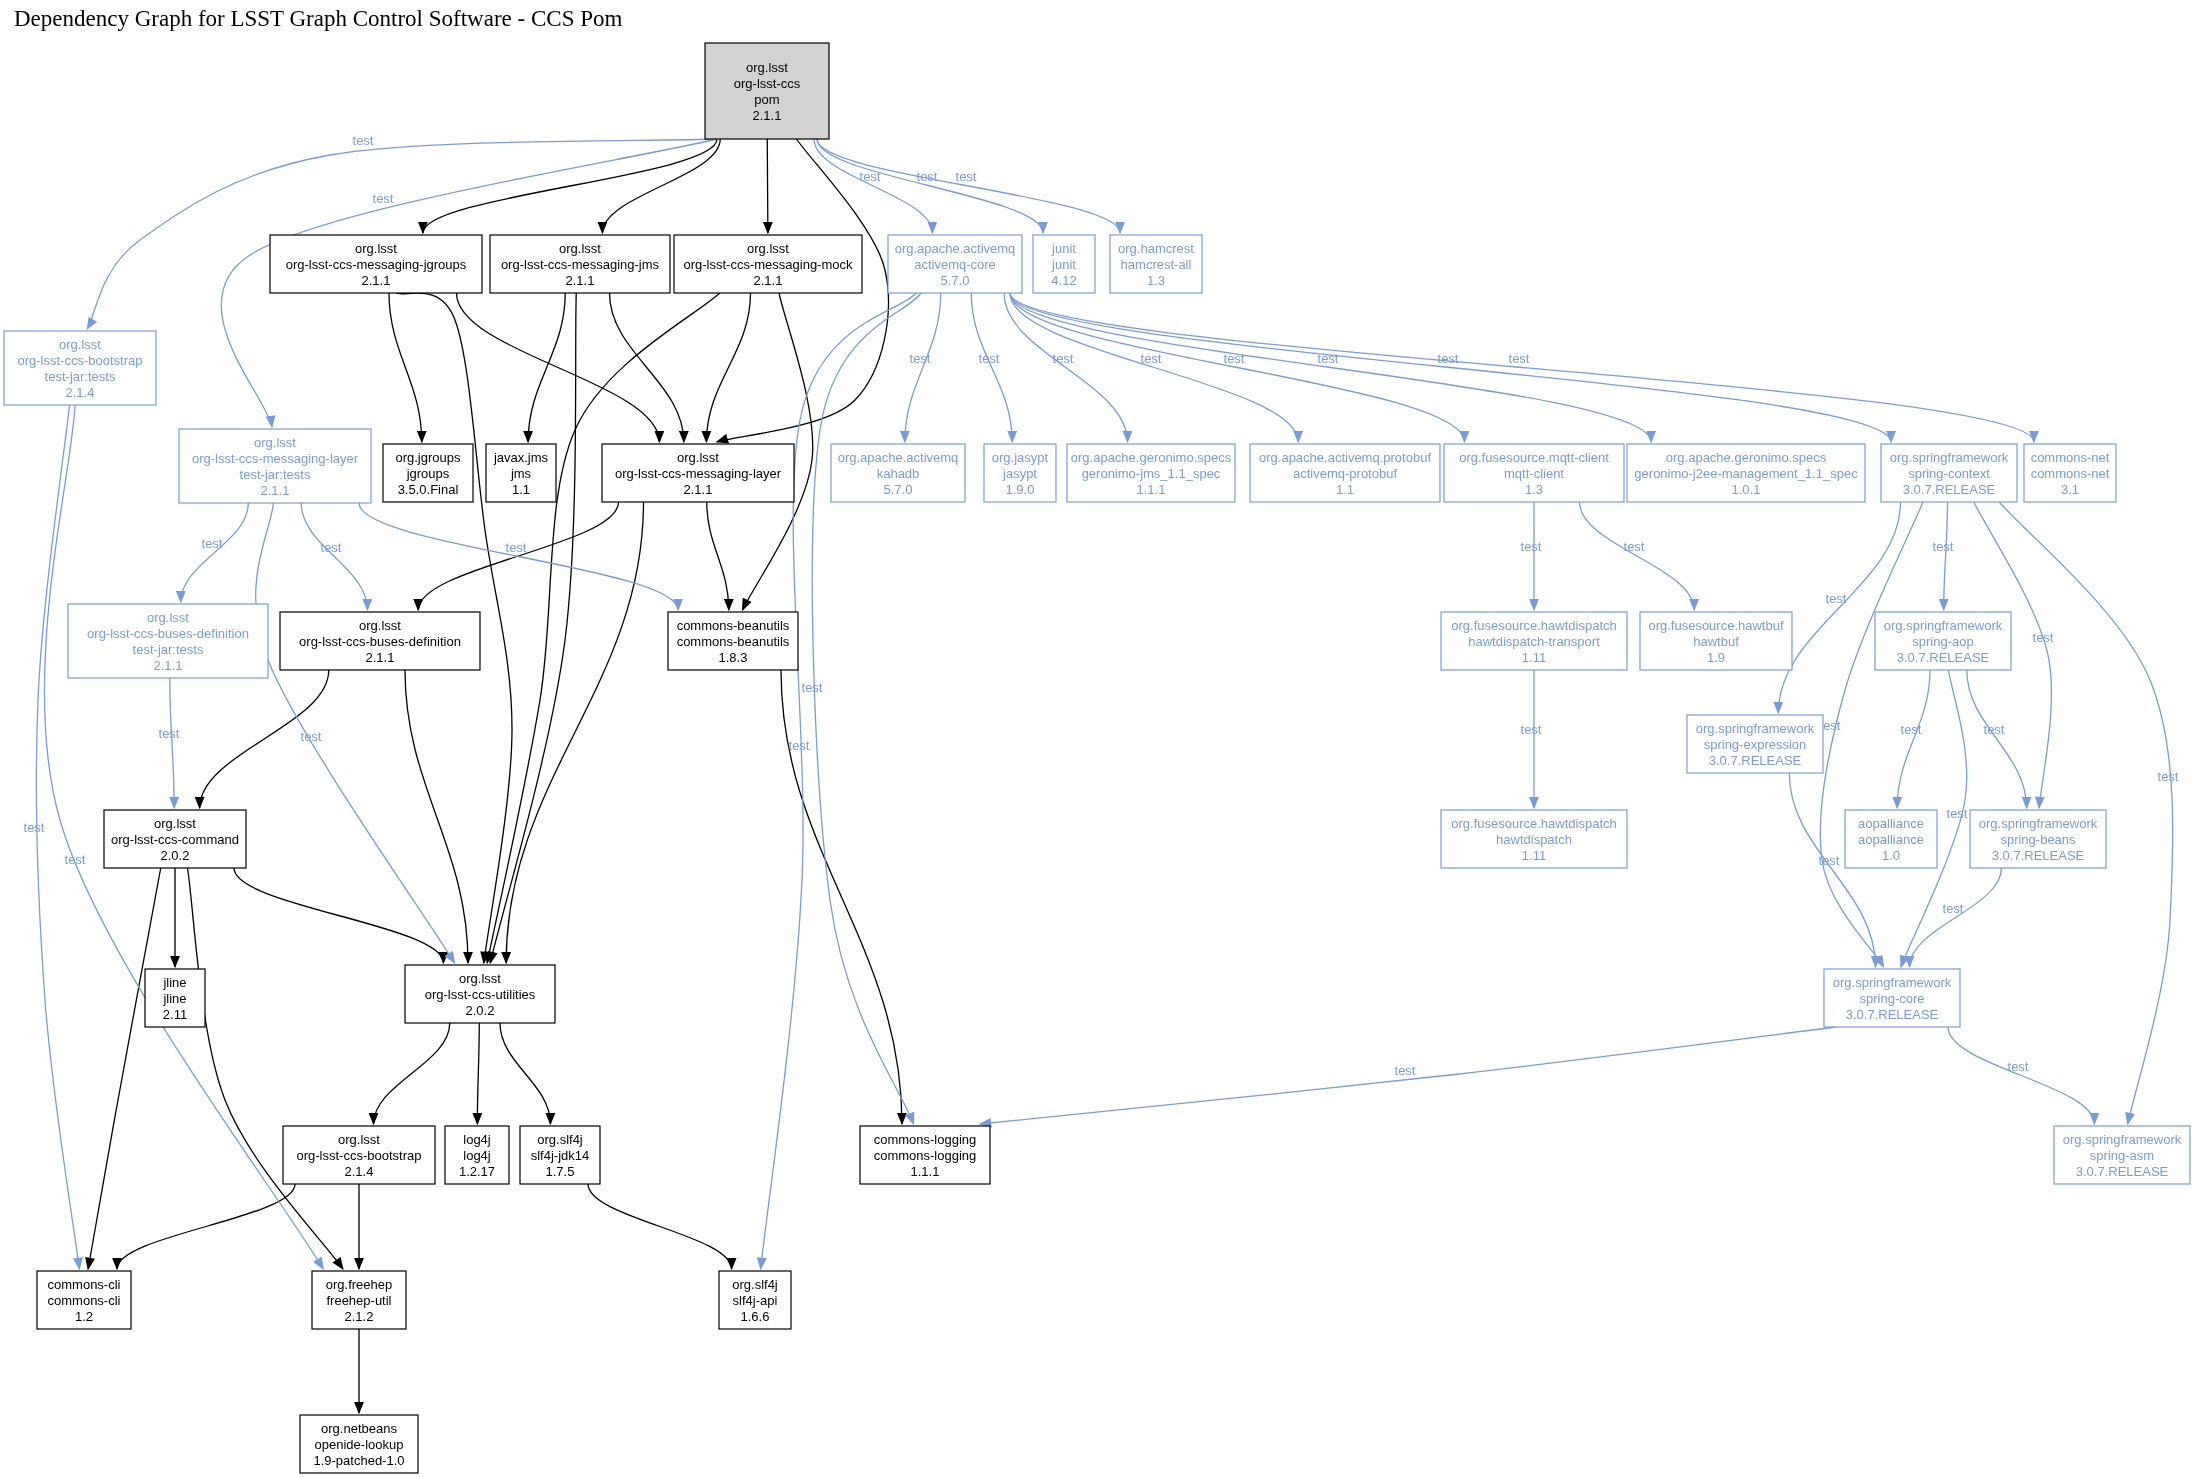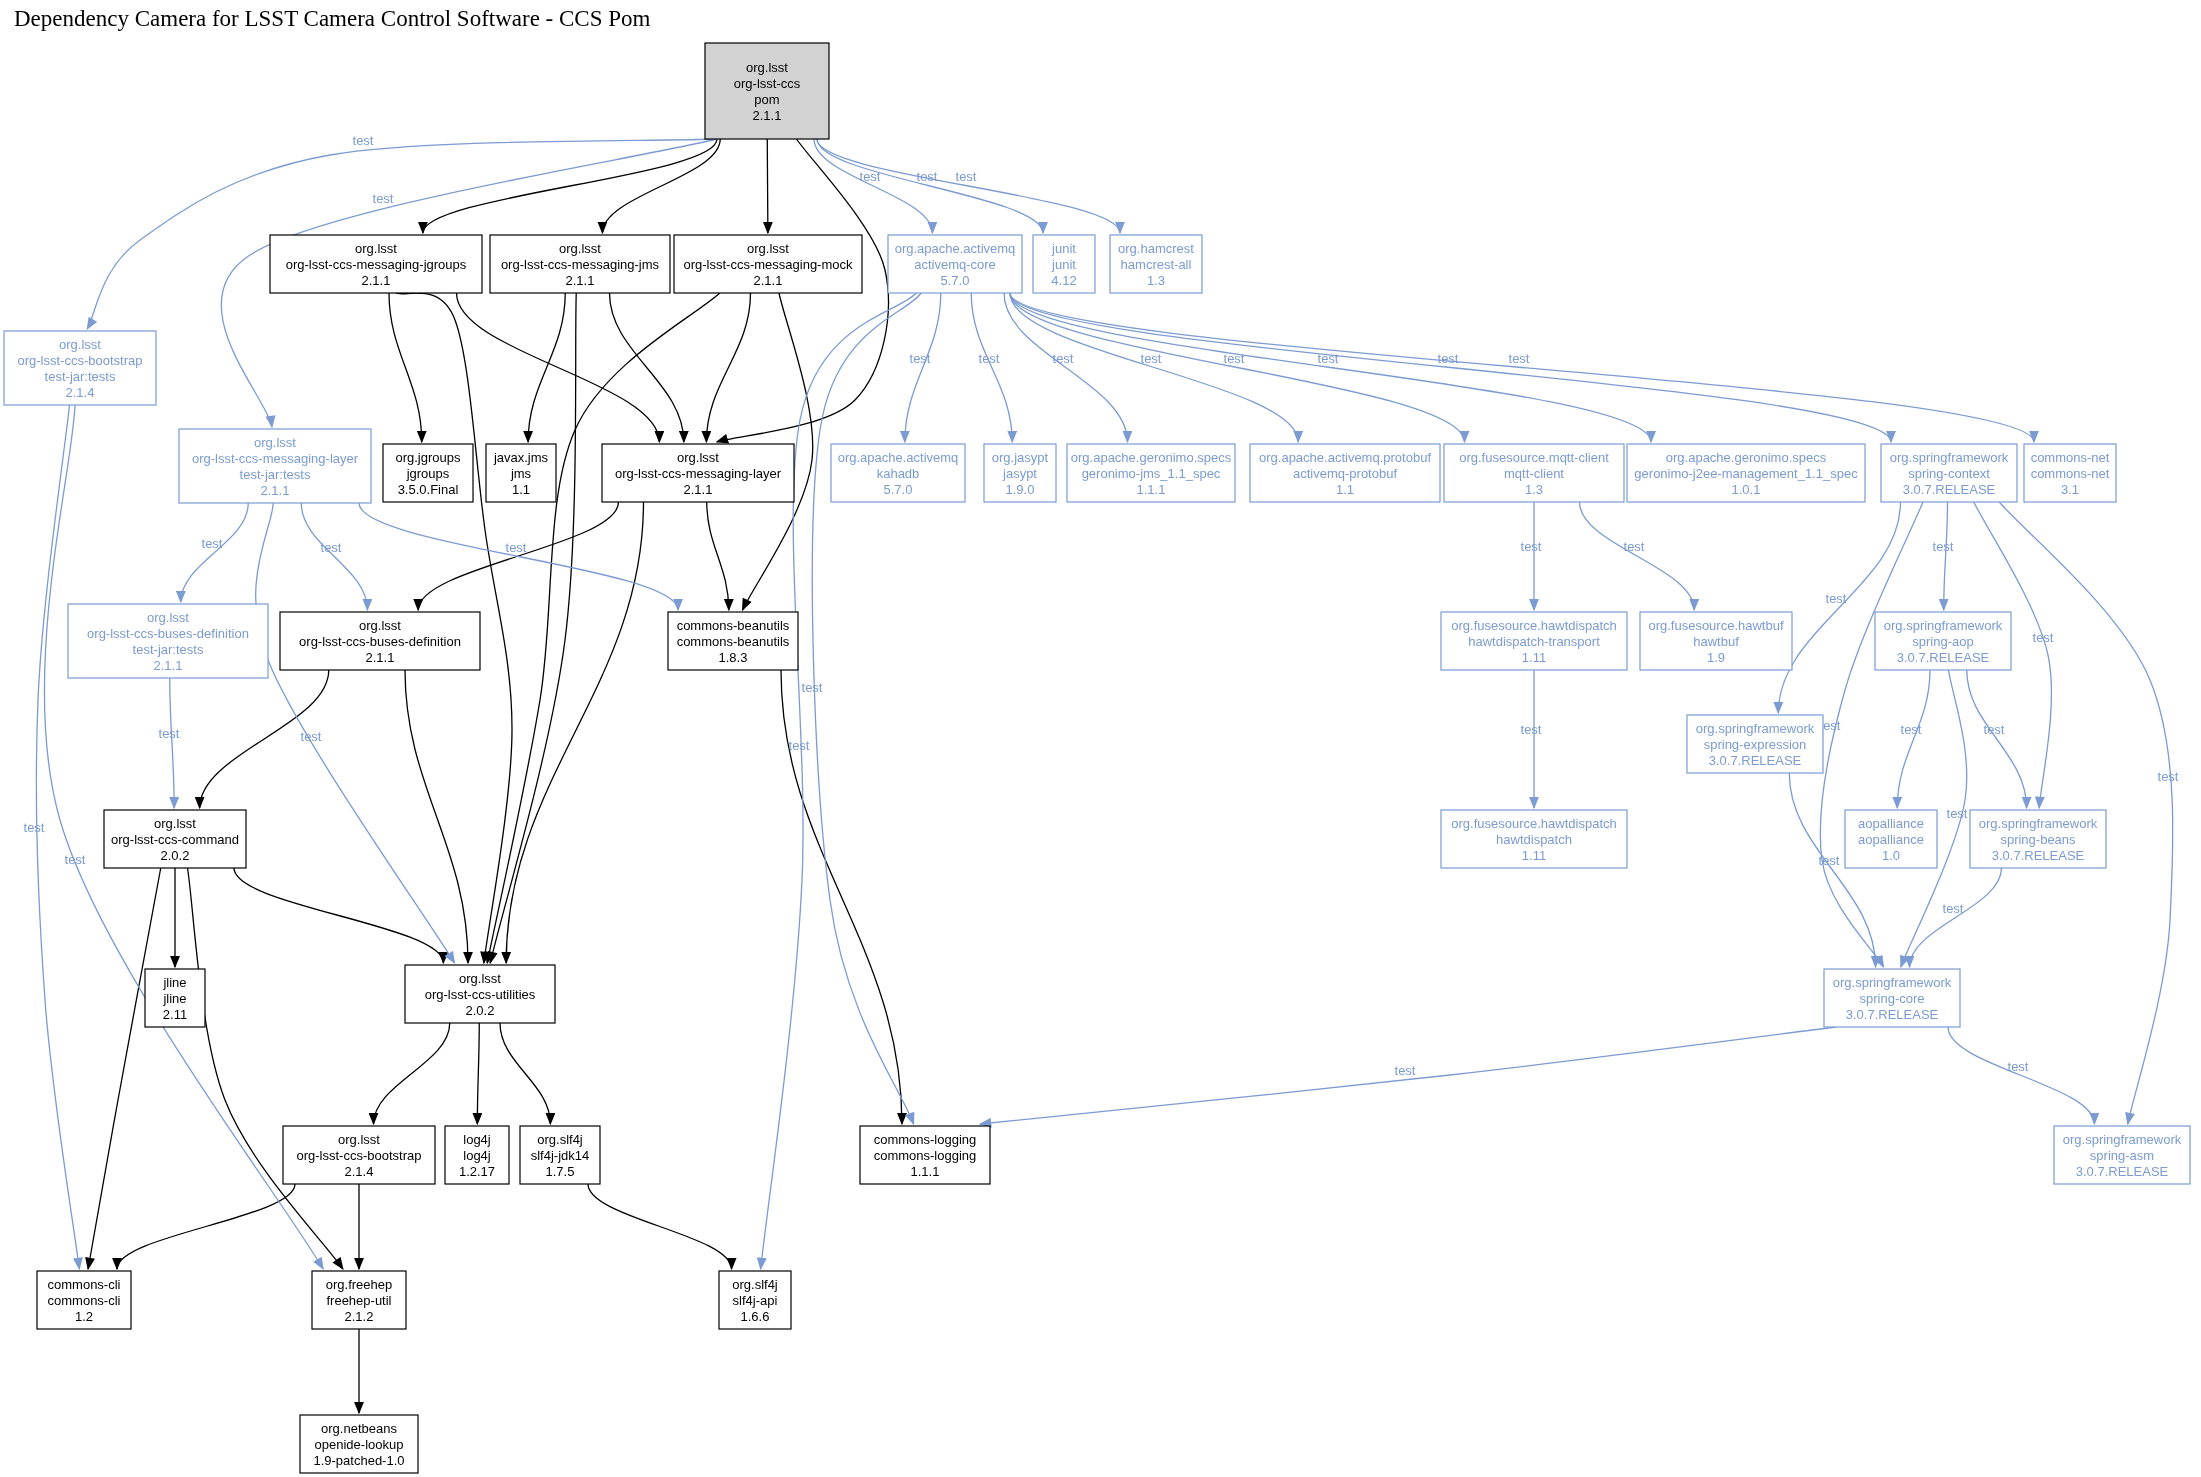--- a/index.html
+++ b/index.html
@@ -315,14 +315,14 @@
         <g>
           <rect class="node-rect" x="719" y="1271" width="72" height="58" fill="#ffffff" stroke="#000000"></rect>
           <text class="node-text" text-anchor="middle" fill="#000000"><tspan x="755" y="1288.5">org.slf4j</tspan><tspan x="755" y="1304.5">slf4j-api</tspan><tspan x="755" y="1320.5">1.6.6</tspan></text>
         </g>
         <g>
           <rect class="node-rect" x="300" y="1415" width="118" height="58" fill="#ffffff" stroke="#000000"></rect>
           <text class="node-text" text-anchor="middle" fill="#000000"><tspan x="359" y="1432.5">org.netbeans</tspan><tspan x="359" y="1448.5">openide-lookup</tspan><tspan x="359" y="1464.5">1.9-patched-1.0</tspan></text>
         </g>
       </g>
   </svg>
-  <div class="diagram-title">Dependency Camera for LSST Camera Control Software - CCS Pom</div>
+  <div class="diagram-title">Dependency Graph for LSST Graph Control Software - CCS Pom</div>
 </div>
 
 </body></html>

